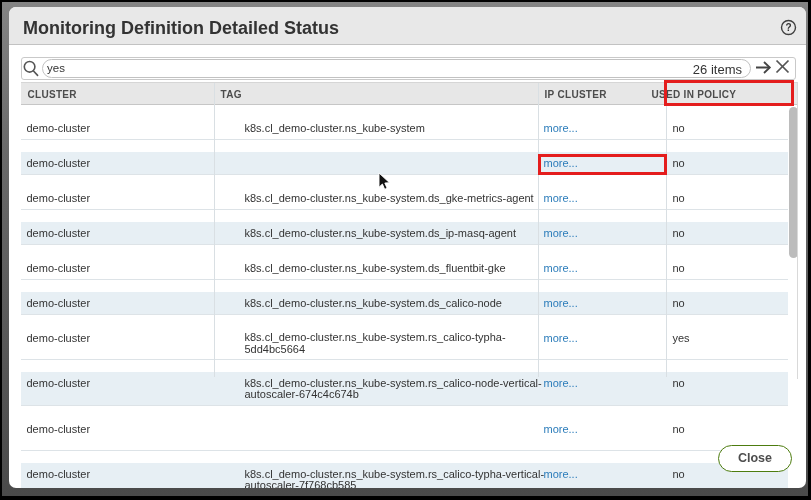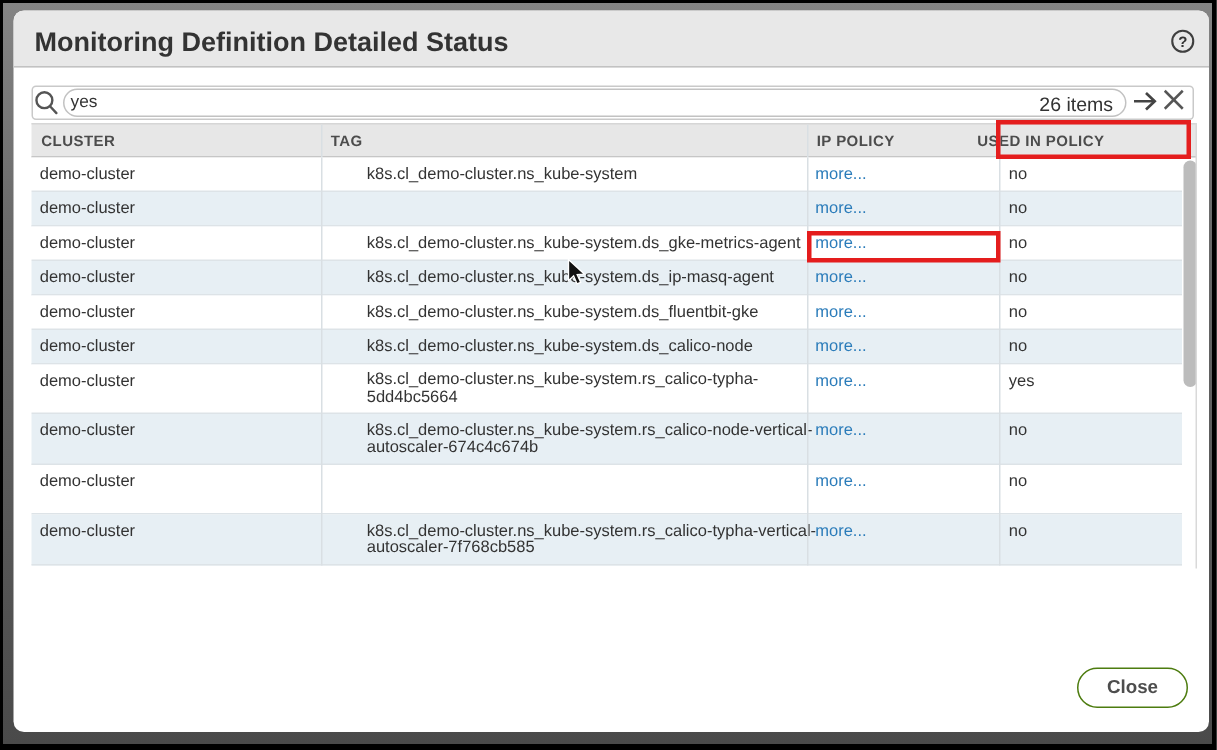--- a/index.html
+++ b/index.html
@@ -22,21 +22,21 @@
 .yes{position:absolute;left:38px;top:54.5px;font-size:11.5px;color:#333;}
 .items{position:absolute;left:633px;top:54.5px;width:100px;text-align:right;font-size:13px;color:#333;}
 .sarrow{position:absolute;left:746px;top:52px;}
 .sx{position:absolute;left:766px;top:52px;}
 
 .twrap{position:absolute;left:11.5px;top:74.5px;width:777px;height:297px;}
 .thead{position:absolute;left:0;top:0;width:777px;height:23px;background:#e7e7e7;
   border-top:1px solid #d6d6d6;border-bottom:1px solid #c6c6c6;}
 .th{position:absolute;top:6px;font-size:10px;font-weight:bold;letter-spacing:.3px;color:#4c4c4c;}
 .tbody{position:absolute;left:0;top:23px;width:767.5px;}
-.row{position:relative;width:767.5px;border-bottom:1px solid #dde3e7;}
+.row{position:relative;width:767.5px;border-bottom:1px solid #dde3e7;margin-top:12px;}
 .r1{height:23px;}
 .r2{height:33.5px;}
 .odd{background:#fff;}
 .even{background:#e7eff4;}
 .c{position:absolute;font-size:11px;color:#333;line-height:11.5px;}
 .c1{left:6px;}
 .c2{left:200px;white-space:nowrap;padding-left:24px;}
 .c3{left:523px;color:#2b7cba;}
 .c4{left:652px;}
 .v1 .c{top:6px;}
@@ -90,21 +90,21 @@
     <svg width="15" height="15" viewBox="0 0 15 15">
       <line x1="1.5" y1="1.5" x2="13.5" y2="13.5" stroke="#555" stroke-width="1.7"></line>
       <line x1="13.5" y1="1.5" x2="1.5" y2="13.5" stroke="#555" stroke-width="1.7"></line>
     </svg>
   </div>
 
   <div class="twrap">
     <div class="thead">
       <div class="th" style="left:7px;">CLUSTER</div>
       <div class="th" style="left:200px;">TAG</div>
-      <div class="th" style="left:524px;">IP POLICY</div>
+      <div class="th" style="left:524px;">IP CLUSTER</div>
       <div class="th" style="left:631px;">USED IN POLICY</div>
       <div class="vline hl1" style="height:23px;"></div>
       <div class="vline hl2" style="height:23px;"></div>
       <div class="vline hl3" style="height:23px;"></div>
     </div>
     <div class="tbody">
       <div class="row r1 odd v1">
           <div class="c c1">demo-cluster</div>
           <div class="c c2">k8s.cl_demo-cluster.ns_kube-system</div>
           <div class="c c3">more...</div>

